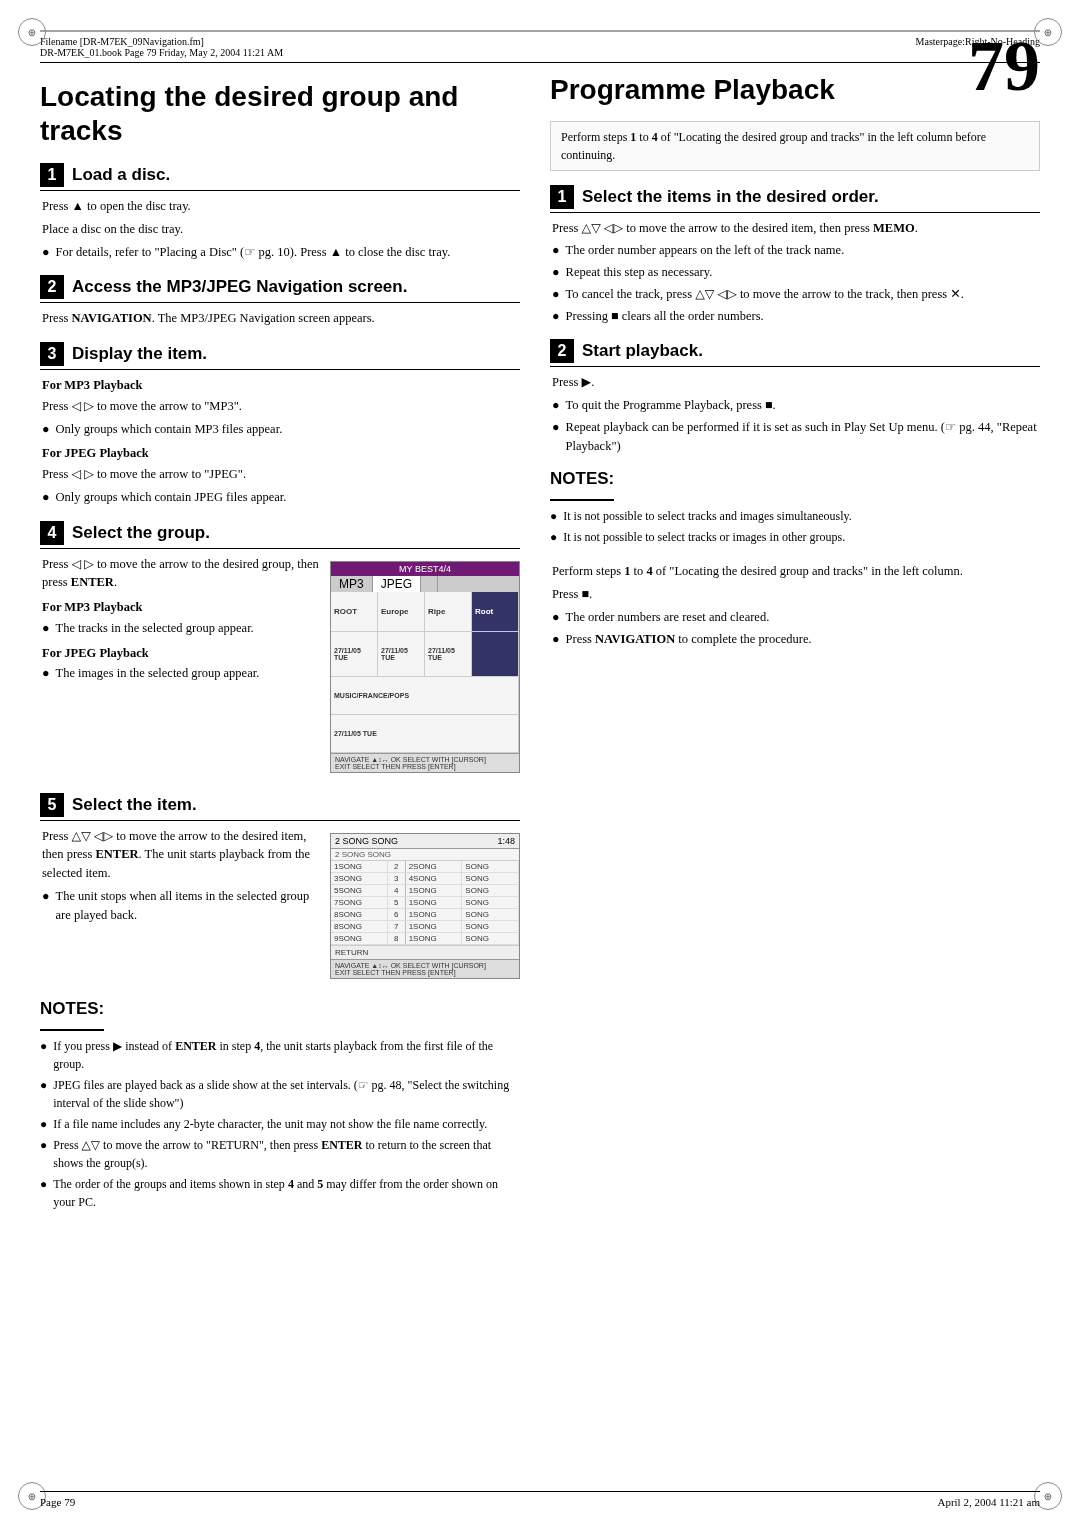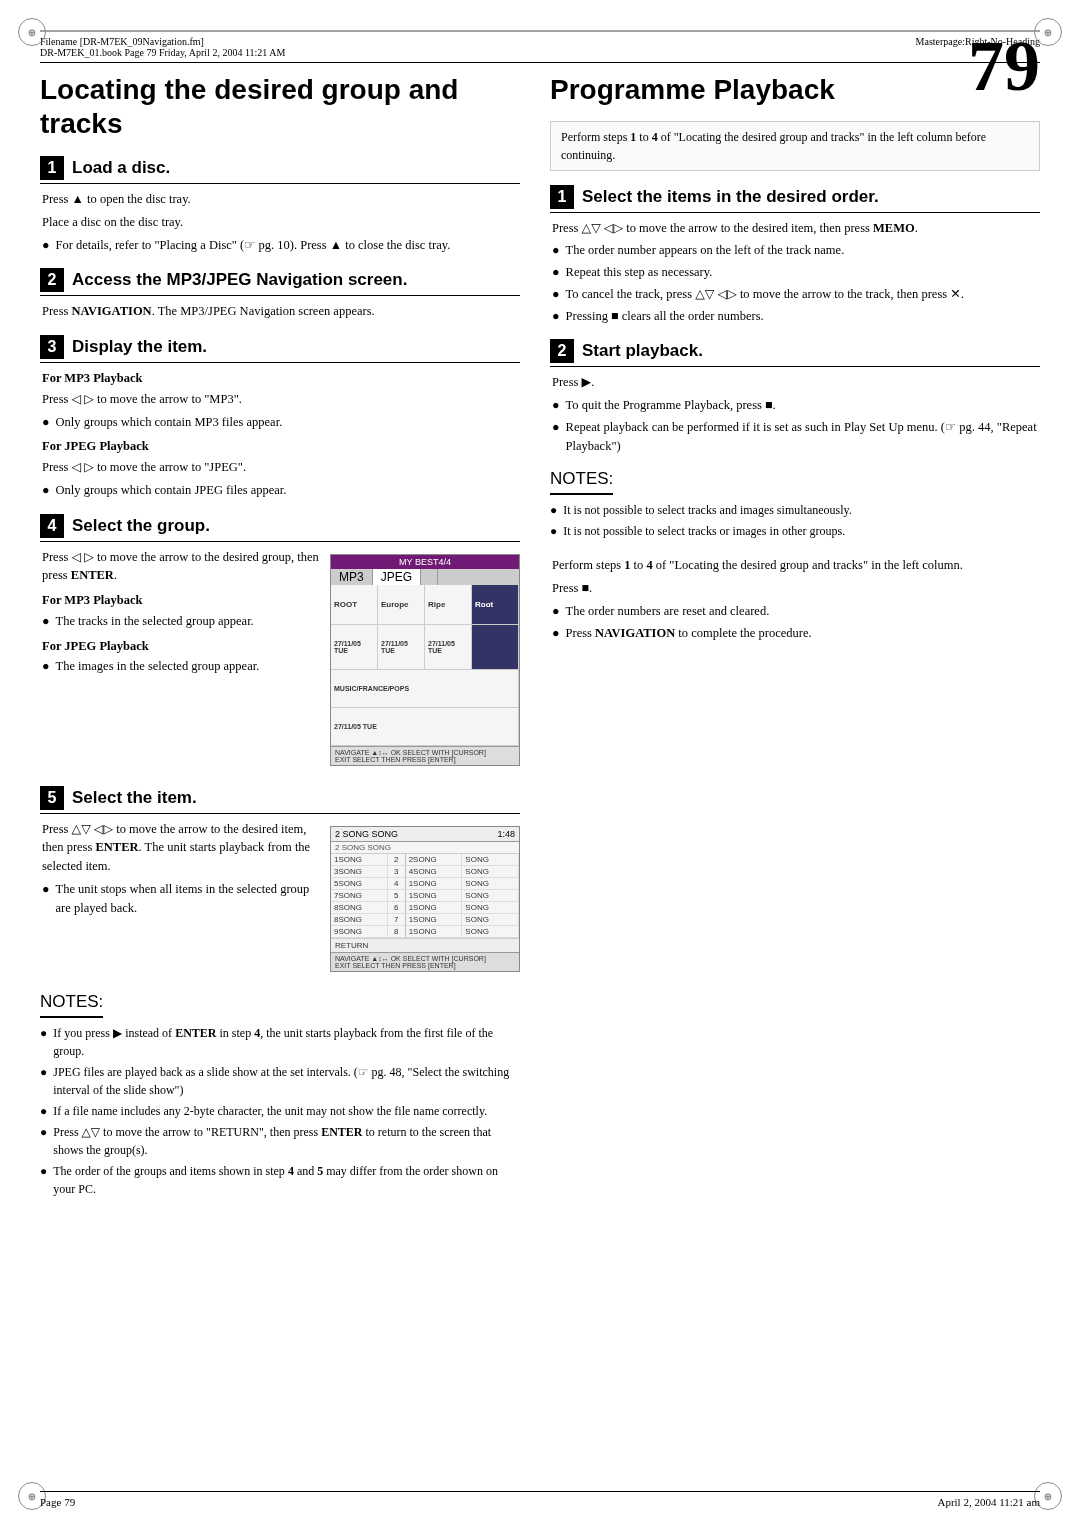--- a/index.html
+++ b/index.html
@@ -43,20 +43,21 @@
 
     
     .two-col {
       display: flex;
       gap: 30px;
       margin-top: 10px;
     }
     .col-left {
       width: 480px;
       flex-shrink: 0;
+      margin-top: 7px;
     }
     .col-right {
       flex: 1;
     }
 
     
     .section-title {
       font-size: 28px;
       font-weight: bold;
       font-family: Arial, sans-serif;
@@ -127,24 +128,24 @@
       margin-top: 6px;
       margin-bottom: 2px;
     }
 
     
     .notes-section {
       margin-top: 10px;
     }
     .notes-title {
       font-size: 17px;
-      font-weight: normal;
+      font-weight: bold;
       font-family: Arial, sans-serif;
       border-bottom: 2px solid #000;
-      padding-bottom: 4px;
+      padding-bottom: 10px;
       margin-bottom: 6px;
       display: inline-block;
     }
     .notes-content {
       font-size: 12px;
       line-height: 1.5;
     }
 
     
     .screen-box {
@@ -305,21 +306,21 @@
 <div class="page-container">
 
   <div class="compass compass-tl">⊕</div>
   <div class="compass compass-tr">⊕</div>
   <div class="compass compass-bl">⊕</div>
   <div class="compass compass-br">⊕</div>
 
   <div class="header-bar">
     <div>
       <div>Filename [DR-M7EK_09Navigation.fm]</div>
-      <div>DR-M7EK_01.book  Page 79  Friday, April 2, 2004  11:21 AM</div>
+      <div>DR-M7EK_01.book  Page 79  Friday, May 2, 2004  11:21 AM</div>
     </div>
     <div>Masterpage:Right-No-Heading</div>
   </div>
 
   <div class="page-number-top">79</div>
 
   <div class="two-col">
 
     <div class="col-left">
       <div class="section-title">Locating the desired group and tracks</div>

